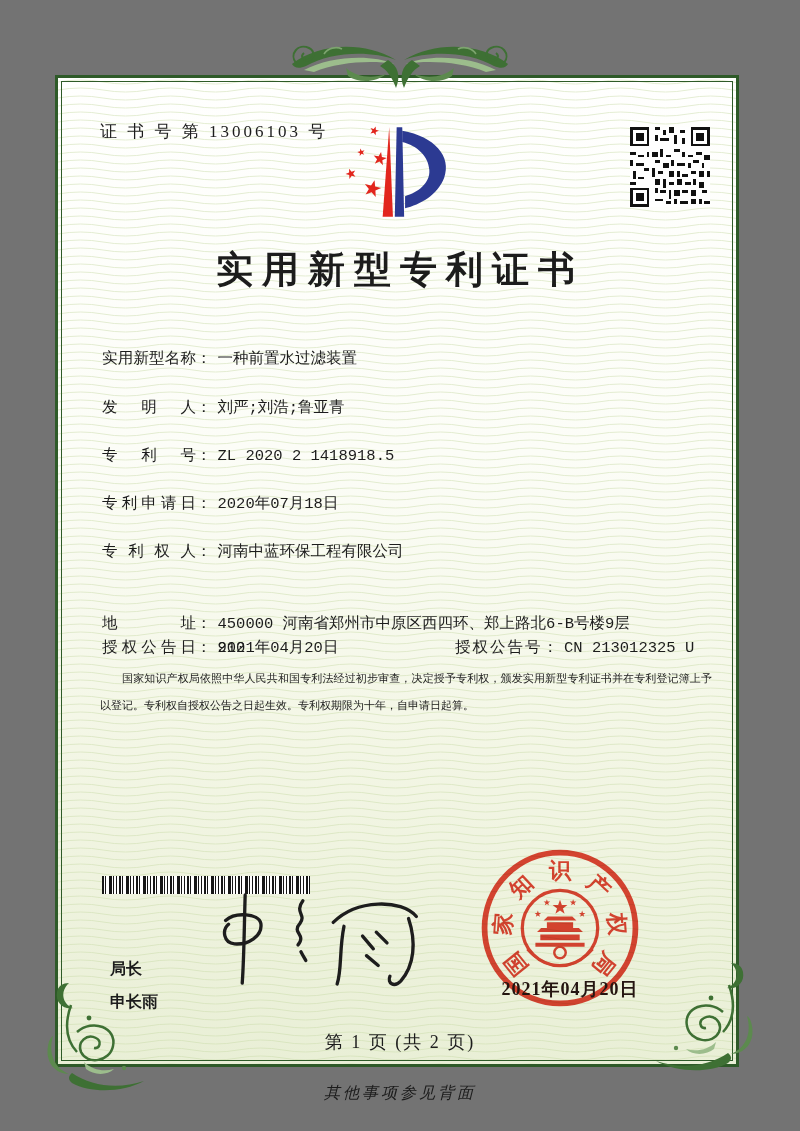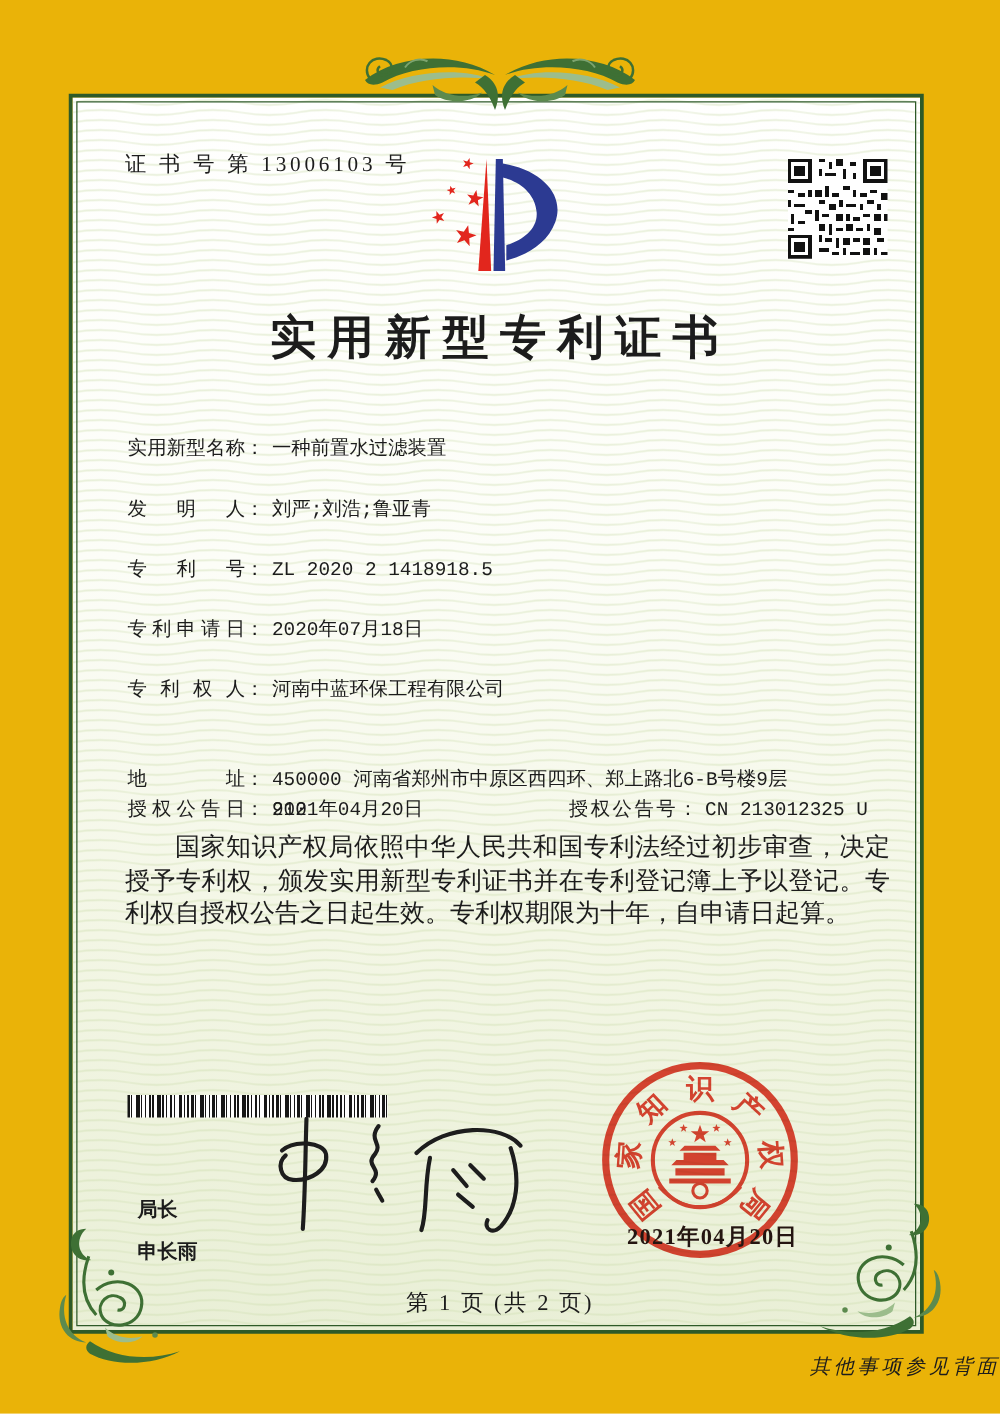--- a/index.html
+++ b/index.html
@@ -1,17 +1,17 @@
 <!DOCTYPE html>
 <html><head>
 <meta charset="utf-8">
 <style>
   * { margin:0; padding:0; box-sizing:border-box; }
   body { background:#fff; font-family:"Liberation Serif", serif; color:#1c1c1c; }
-  .page { position:relative; width:800px; height:1131px; background:#eab308; overflow:hidden; }
+  .page { position:relative; width:800px; height:1131px; background:#737373; overflow:hidden; }
 
   
   .border-box { position:absolute; left:55px; top:75px; width:684px; height:992px;
     border:3px solid #2e5a28;
     background:linear-gradient(180deg,#fffffe 0%,#fcfdf7 38%,#f3f6e5 68%,#e9efd6 100%); }
   .border-inner { position:absolute; inset:3px; border:1px solid #2e5a28; pointer-events:none; }
   .guilloche { position:absolute; inset:0; width:100%; height:100%; }
 
   .cert-no { position:absolute; left:100px; top:120px; font-size:17px; letter-spacing:3px; }
 
@@ -23,40 +23,40 @@
 
   .frow { position:absolute; left:102px; font-size:15.5px; line-height:24px; white-space:nowrap;font-family:Liberation Mono, monospace; }
   .frow .lbl { display:inline-block; width:94px; text-align:justify; text-align-last:justify; vertical-align:top; }
   .frow .val { margin-left:6px; }
   .frow.wrap { white-space:normal; width:560px; }
   .frow.wrap .val { display:inline-block; max-width:432px; vertical-align:top; }
   .r1{top:347px}.r2{top:396px}.r3{top:444px}.r4{top:492px}.r5{top:540px}.r6{top:612px}.r7{top:636px}
   .pair2 { position:absolute; left:353px; top:0; white-space:nowrap; }
   .pair2 .lbl2 { letter-spacing:2px; }
 
-  .paras { position:absolute; left:100px; top:665px; width:612px; font-size:20px;
+  .paras { position:absolute; left:100px; top:665px; width:612px; font-size:11px;
     line-height:26.5px; text-align:justify; }
   .paras p { text-indent:2em; }
 
   .barcode { position:absolute; left:102px; top:876px; width:208px; height:18px;
     background:repeating-linear-gradient(90deg,
       #161616 0 2px, #fff 2px 3px, #161616 3px 4px, #fff 4px 7px,
       #161616 7px 10px, #fff 10px 11px, #161616 11px 12px, #fff 12px 14px,
       #161616 14px 15px, #fff 15px 17px); }
 
   .director { position:absolute; left:110px; top:952px; font-size:16px; line-height:33px;font-weight:bold; }
   .signature { position:absolute; left:208px; top:890px; }
   .sr { position:absolute; width:1px; height:1px; overflow:hidden; opacity:0; }
 
   .seal { position:absolute; left:476px; top:846px; mix-blend-mode:multiply; opacity:.93; }
   .seal-date { position:absolute; left:490px; top:977px; width:160px; text-align:center;
     font-size:18px; letter-spacing:1px; color:#241511; font-weight:700; }
 
   .page-indicator { position:absolute; left:0; top:1030px; width:800px; text-align:center; font-size:18px; letter-spacing:2px; }
-  .back-note { position:absolute; left:0; top:1083px; width:800px; text-align:right; font-size:16px; letter-spacing:3px; font-style:italic; }
+  .back-note { position:absolute; left:0; top:1083px; width:800px; text-align:center; font-size:16px; letter-spacing:3px; font-style:italic; }
 
   .tf { position:absolute; left:288px; top:28px; }
   .bl { position:absolute; left:40px; top:978px; }
   .br { position:absolute; left:654px; top:958px; }
 </style>
 </head>
 <body>
 
 <div class="page">
 

